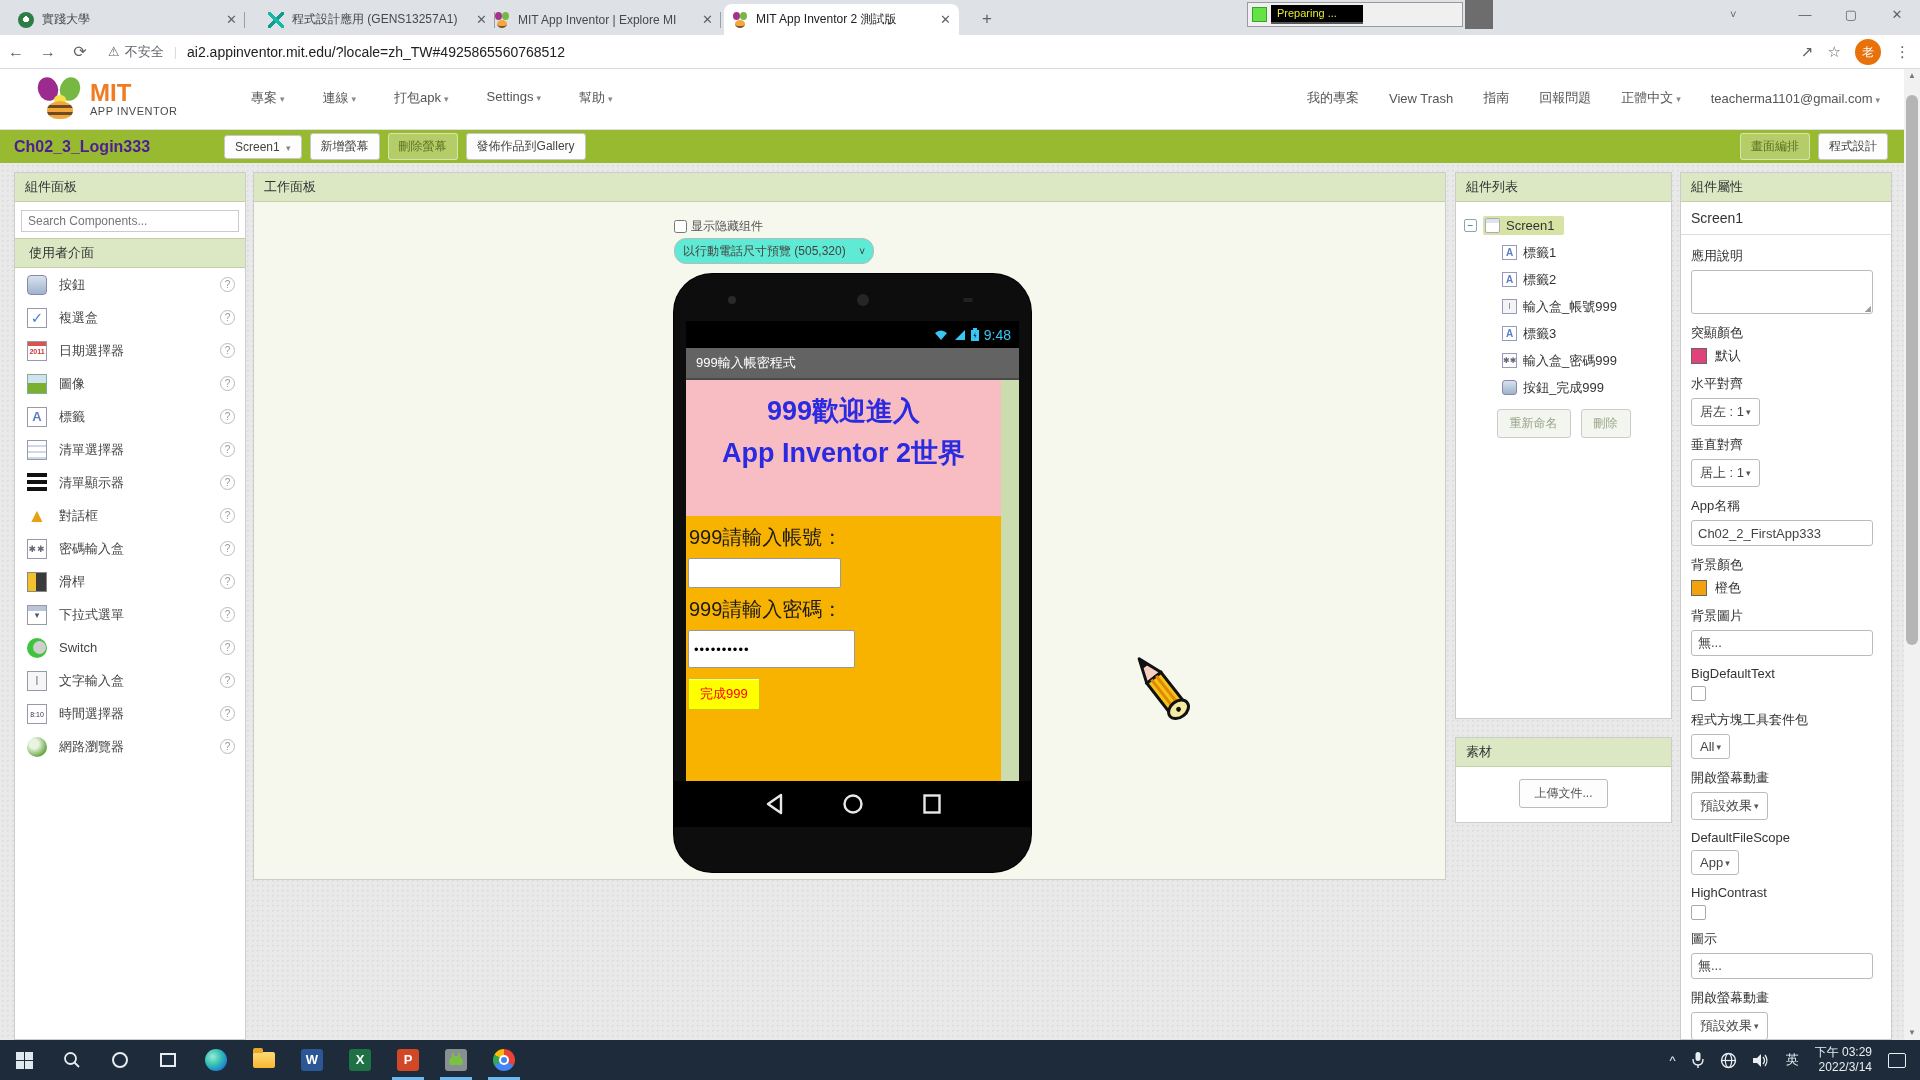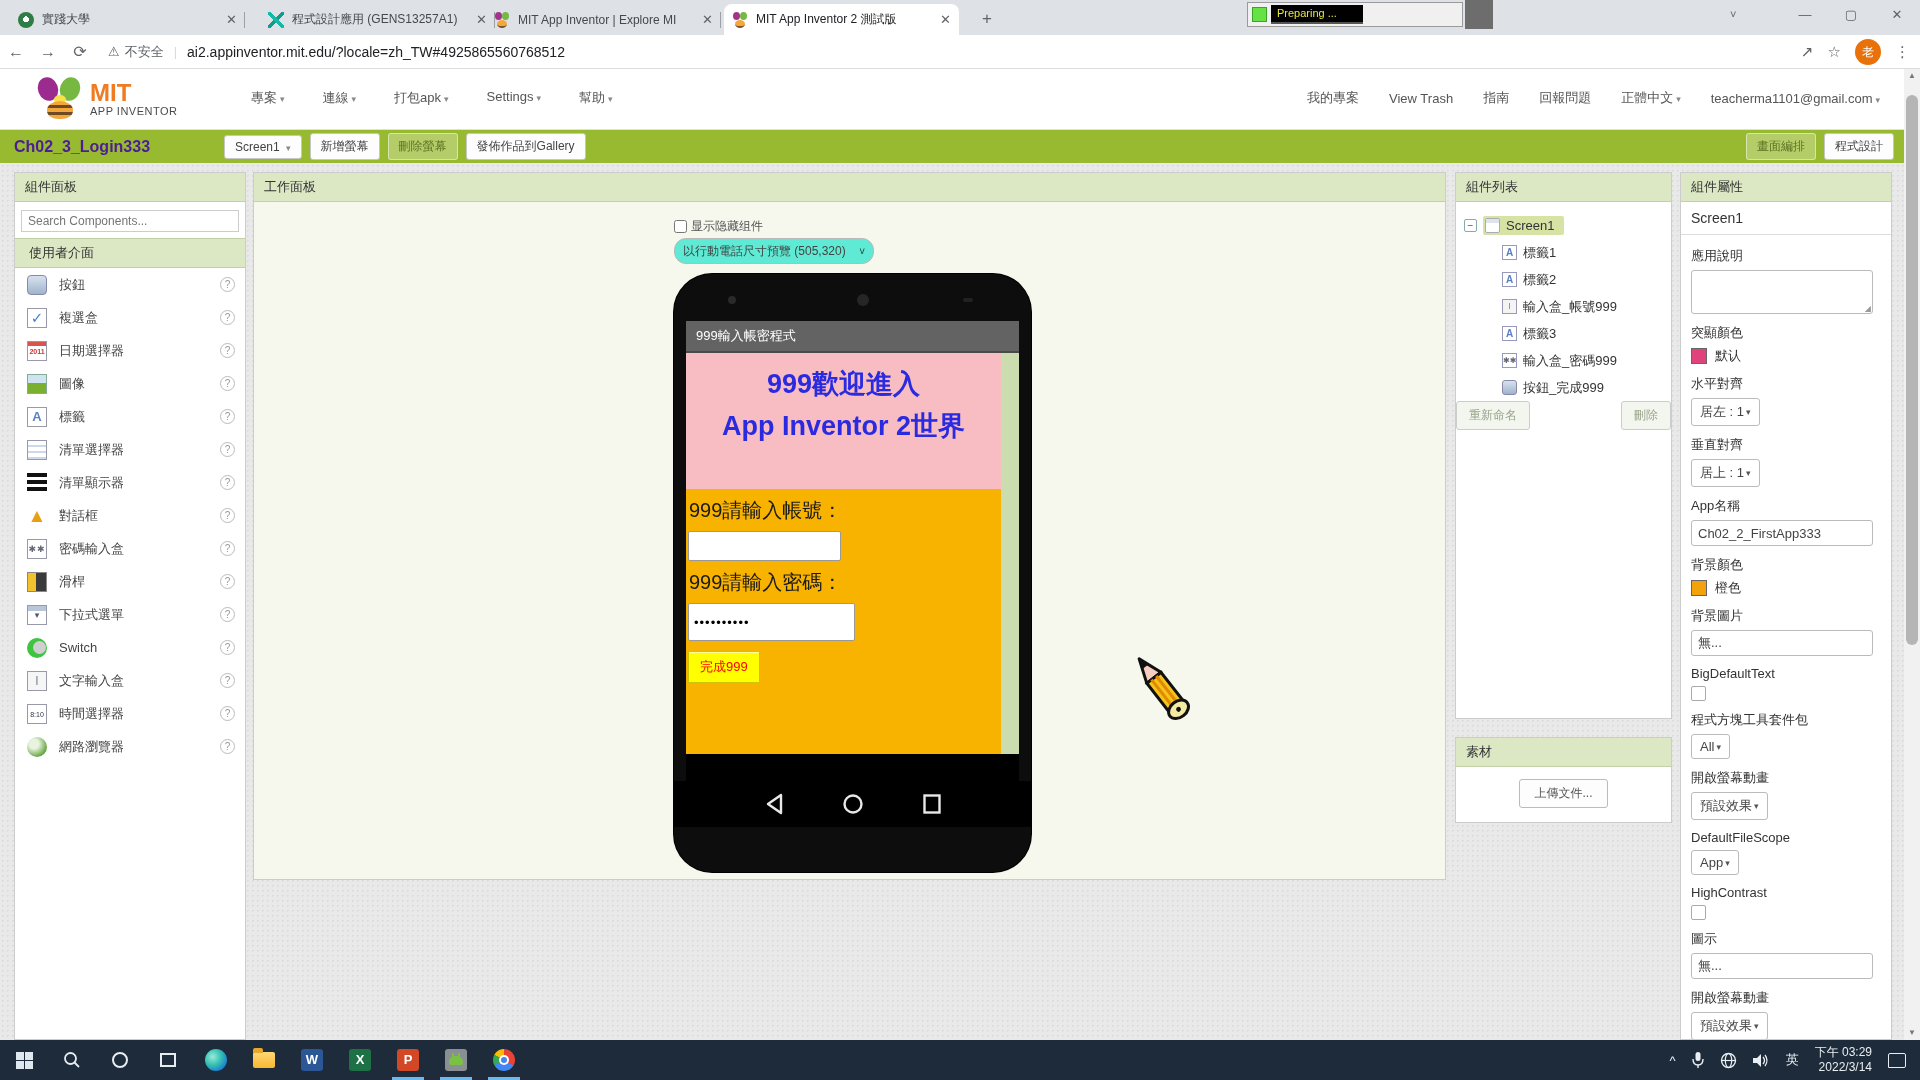--- a/index.html
+++ b/index.html
@@ -140,21 +140,21 @@
   .exp { width:13px; height:13px; border:1px solid #8aa; background:#fff; color:#357; font-size:10px; line-height:11px; text-align:center; margin-right:6px; border-radius:2px; }
   .trow.root .tsel { display:flex; align-items:center; background:#d6e3a4; padding:2px 10px 2px 2px; border-radius:2px; }
   .tkid { margin-left:38px; }
   .ticon { width:15px; height:15px; margin-right:6px; font-size:9px; line-height:13px; text-align:center; position:relative; flex:0 0 auto; }
   .t-screen { background:#fff; border:1px solid #aab; border-radius:2px; }
   .t-screen::before { content:""; position:absolute; left:0; right:0; top:0; height:4px; background:#dfe4ec; }
   .t-label { background:#fff; border:1px solid #99b; color:#5b7fc4; font-weight:bold; font-size:10px; }
   .t-text { background:#f4f4f4; border:1px solid #99b; color:#789; }
   .t-pass { background:#fff; border:1px solid #99b; color:#667; font-size:8px; }
   .t-btn { background:linear-gradient(#d8e2ef,#9fb3cc); border:1px solid #88a; border-radius:3px; }
-  .cl-btns { display:flex; justify-content:space-between; gap:10px; margin-top:0; }
+  .cl-btns { display:flex; justify-content:center; gap:10px; margin-top:8px; }
   .cbtn { background:#f3f5ef; border:1px solid #ccc; border-radius:3px; color:#9aa58a; font-size:12px; padding:5px 12px; }
   .media { margin-top:18px; background:#fff; border:1px solid #ccc; }
   .mbody { padding:12px 0 14px; text-align:center; }
   .ubtn { background:#fdfdfd; border:1px solid #bbb; border-radius:3px; color:#555; font-size:12px; padding:5px 14px; }
 
   
   .props { left:1680px; top:9px; width:212px; height:868px; overflow:hidden; }
   .pcomp { padding:8px 10px; font-size:14px; color:#333; border-bottom:1px solid #ddd; }
   .pfields { padding:10px 10px 0; }
   .flbl { font-size:13px; color:#333; margin:10px 0 5px; }
@@ -296,21 +296,21 @@
   </div>
 
   <div class="greenbar">
     <span class="pname">Ch02_3_Login333</span>
     <button class="gbtn"><span>Screen1</span> <span class="caret">▾</span></button>
     <button class="gbtn">新增螢幕</button>
     <button class="gbtn dis">刪除螢幕</button>
     <button class="gbtn">發佈作品到Gallery</button>
     <span class="gb-right">
       <button class="gbtn dis">畫面編排</button>
-      <button class="gbtn" style="margin-right:0">程式設計</button>
+      <button class="gbtn" style="margin-right:6px">程式設計</button>
     </span>
   </div>
 
   <div class="main">
 
     <div class="panel palette">
       <div class="phead">組件面板</div>
       <div class="search"><input placeholder="Search Components..." style=""></div>
       <div class="sect">使用者介面</div>
 
@@ -402,20 +402,34 @@
         <div class="sizesel">
           <span>以行動電話尺寸預覽 (505,320)</span>
           <span class="chev">˅</span>
         </div>
 
         <div class="phone">
           <span class="cam1"></span>
           <span class="cam2"></span>
           <span class="cam3"></span>
           <div class="pscreen">
+            <div class="statusbar">
+              <svg width="16" height="12" viewBox="0 0 16 12">
+                  <path d="M8 11 L2 4 Q8 -1 14 4 Z" fill="#38c6f4"></path>
+                </svg>
+              <svg width="12" height="12" viewBox="0 0 12 12">
+                  <path d="M1 11 L11 11 L11 1 Z" fill="#38c6f4"></path>
+                </svg>
+              <svg width="8" height="13" viewBox="0 0 8 13">
+                  <rect x="2" y="0" width="4" height="2" fill="#38c6f4"></rect>
+                  <rect x="0" y="2" width="8" height="11" fill="#38c6f4"></rect>
+                  <path d="M4.5 4 L2.5 8 L4 8 L3.5 11 L5.5 7 L4 7 Z" fill="#03384a"></path>
+                </svg>
+              <span class="sbtime">9:48</span>
+            </div>
             <div class="titlebar">999輸入帳密程式</div>
             <div class="pcontent">
               <div class="gstrip"></div>
               <div class="pinkbox">
                 <div>999歡迎進入</div>
                 <div>App Inventor 2世界</div>
               </div>
               <div class="flabel">999請輸入帳號：</div>
               <input class="finput" style="">
               <div class="flabel">999請輸入密碼：</div>

